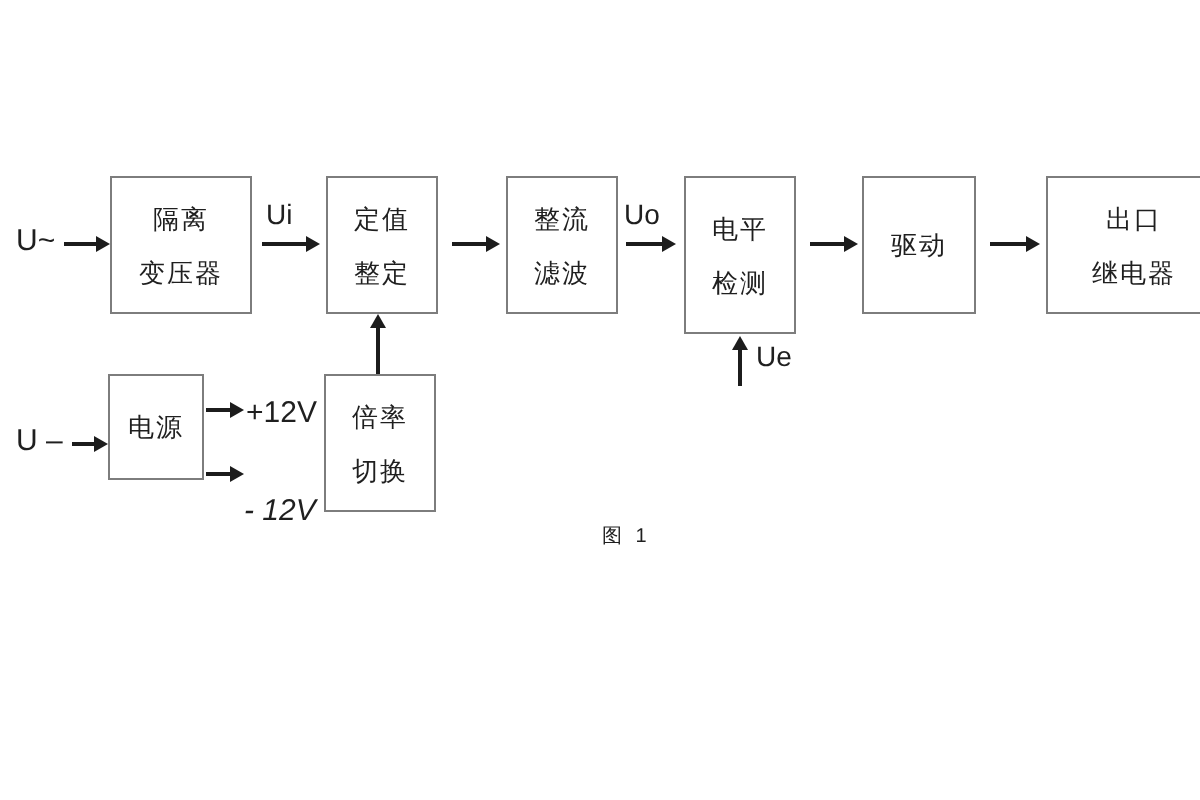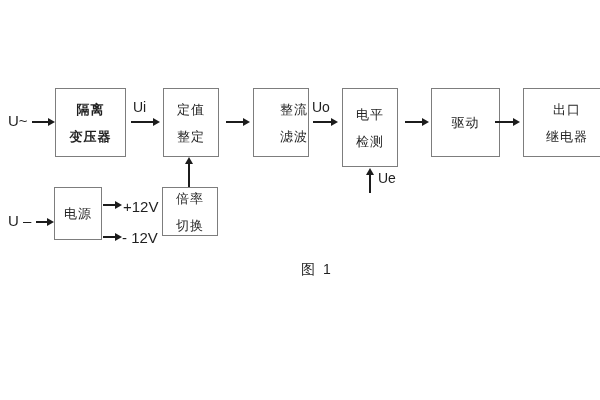--- a/index.html
+++ b/index.html
@@ -67,33 +67,33 @@
     position: absolute;
     top: -7px;
     left: -3px;
     width: 0; height: 0;
     border-bottom: 7px solid var(--arrow);
     border-left: 4px solid transparent;
     border-right: 4px solid transparent;
   }
   .caption {
     position: absolute;
-    font-size: 14px;
+    font-size: 10px;
     letter-spacing: 2px;
   }
 
   
-  .b-isolation  { left: 55px;  top: 88px;  width: 71px; height: 69px; font-weight: bold; }
+  .b-isolation  { left: 55px;  top: 88px;  width: 71px; height: 69px; }
   .b-setting    { left: 163px; top: 88px;  width: 56px; height: 69px; }
-  .b-rectifier  { left: 253px; top: 88px;  width: 56px; height: 69px; align-items: flex-end; }
+  .b-rectifier  { left: 253px; top: 88px;  width: 56px; height: 69px; }
   .b-level      { left: 342px; top: 88px;  width: 56px; height: 79px; }
-  .b-drive      { left: 431px; top: 88px;  width: 69px; height: 69px; }
+  .b-drive      { left: 431px; top: 88px;  width: 57px; height: 69px; }
   .b-relay      { left: 523px; top: 88px;  width: 88px; height: 69px; }
   .b-power      { left: 54px;  top: 187px; width: 48px; height: 53px; }
-  .b-multiplier { left: 162px; top: 187px; width: 56px; height: 49px; text-align: right; }
+  .b-multiplier { left: 162px; top: 187px; width: 56px; height: 69px; text-align: right; }
   .b-reference  { left: 330px; top: 198px; width: 93px; height: 42px; flex-direction: row; }
 </style>
 </head>
 <body>
 
 <div class="canvas">
 
   <span class="sig" style="left:8px; top:112px; font-size:15px;">U~</span>
   <span class="sig" style="left:8px; top:212px; font-size:15px;">U –</span>
 
@@ -135,21 +135,21 @@
   <div class="arr-r" style="left:313px; top:121px; width:18px;"></div>
   <div class="arr-r" style="left:405px; top:121px; width:17px;"></div>
   <div class="arr-r" style="left:495px; top:121px; width:18px;"></div>
 
   <span class="sig" style="left:133px; top:99px;">Ui</span>
   <span class="sig" style="left:312px; top:99px;">Uo</span>
 
   <div class="arr-r" style="left:103px; top:204px; width:12px;"></div>
   <div class="arr-r" style="left:103px; top:236px; width:12px;"></div>
   <span class="sig" style="left:123px; top:198px; font-size:15px;">+12V</span>
-  <span class="sig" style="left:122px; top:229px; font-size:15px;">- 12V</span>
+  <span class="sig" style="left:122px; top:247px; font-size:15px;font-style:italic;">- 12V</span>
   <div class="arr-r" style="left:36px; top:221px; width:11px;"></div>
 
   <div class="arr-u" style="left:188px; top:164px; height:23px;"></div>
   <div class="arr-u" style="left:369px; top:175px; height:18px;"></div>
   <span class="sig" style="left:378px; top:170px;">Ue</span>
 
   <span class="caption" style="left:301px; top:261px;">图 1</span>
 
 </div>
 

